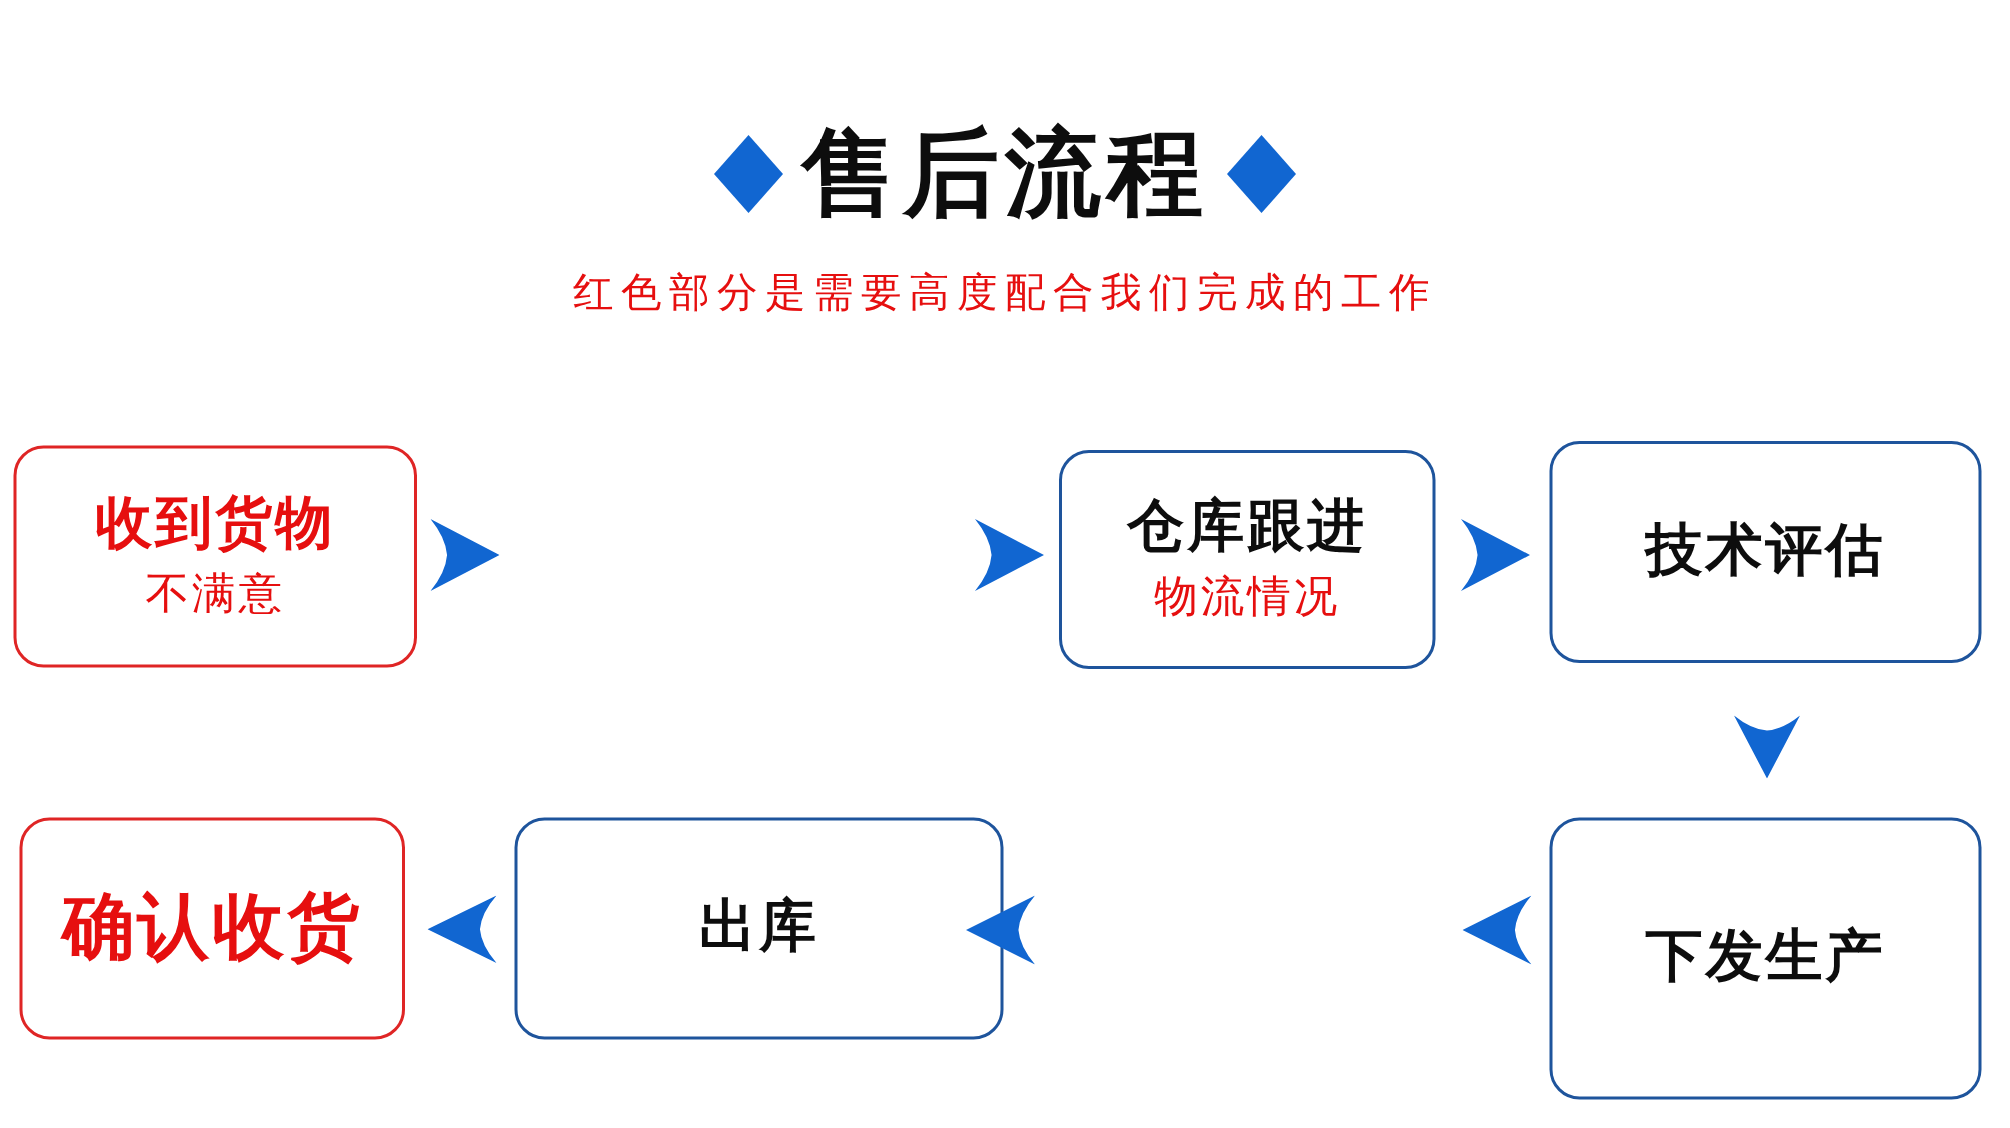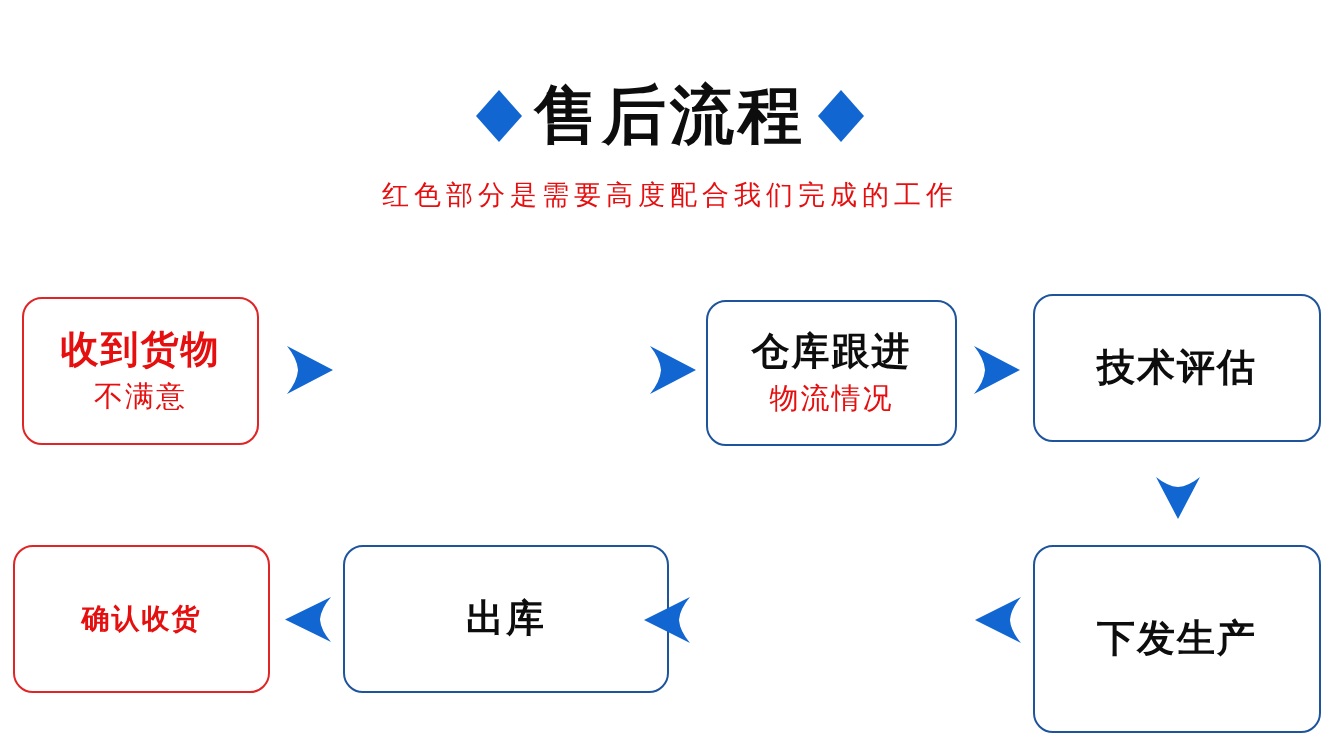--- a/index.html
+++ b/index.html
@@ -71,37 +71,37 @@
         <polygon points="50,0 100,50 50,100 0,50"></polygon>
       </svg>
       <h1 class="page-title">售后流程</h1>
       <svg class="diamond" viewBox="0 0 100 100" preserveAspectRatio="none">
         <polygon points="50,0 100,50 50,100 0,50"></polygon>
       </svg>
     </div>
     <p class="subtitle">红色部分是需要高度配合我们完成的工作</p>
   </div>
 
-  <div class="box red-box" style="left:22px;top:297px;width:237px;height:148px">
+  <div class="box red-box" style="left:9px;top:297px;width:269px;height:148px">
     <div class="box-title red-text">收到货物</div>
     <div class="box-sub">不满意</div>
   </div>
 
 
   <div class="box blue-box" style="left:706px;top:300px;width:251px;height:146px">
     <div class="box-title">仓库跟进</div>
     <div class="box-sub">物流情况</div>
   </div>
 
   <div class="box blue-box" style="left:1033px;top:294px;width:288px;height:148px">
     <div class="box-title">技术评估</div>
   </div>
 
   <div class="box red-box" style="left:13px;top:545px;width:257px;height:148px">
-    <div class="box-title red-text" style="font-size:28px">确认收货</div>
+    <div class="box-title red-text" style="font-size:48px">确认收货</div>
   </div>
 
   <div class="box blue-box" style="left:343px;top:545px;width:326px;height:148px">
     <div class="box-title">出库</div>
   </div>
 
 
   <div class="box blue-box" style="left:1033px;top:545px;width:288px;height:188px">
     <div class="box-title">下发生产</div>
   </div>

